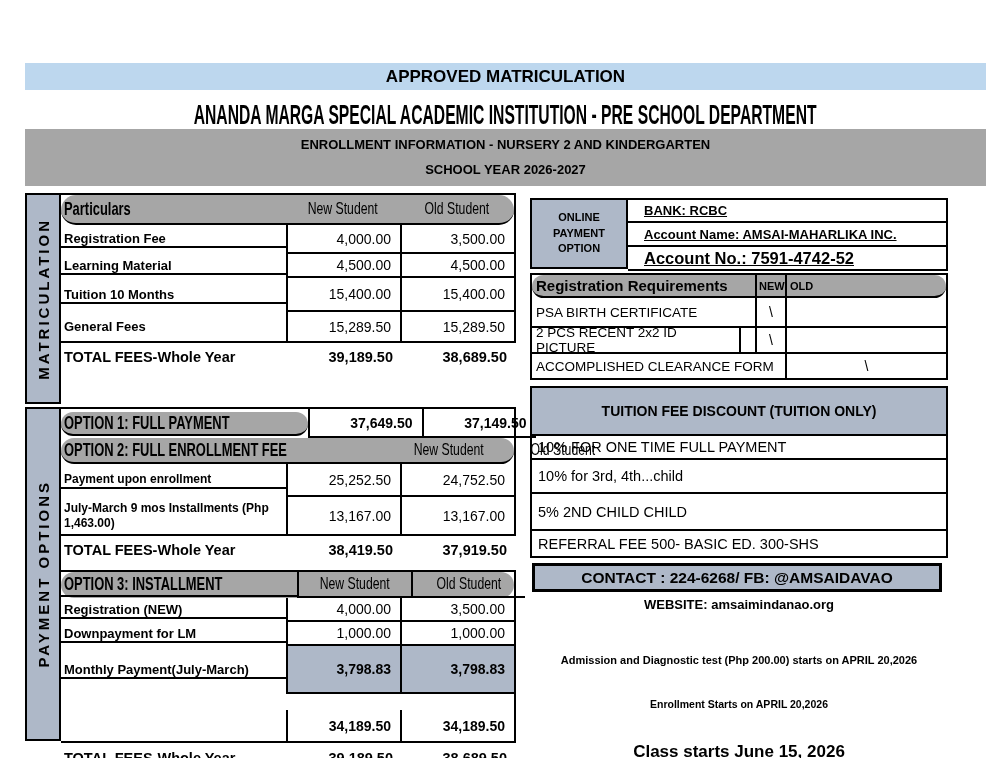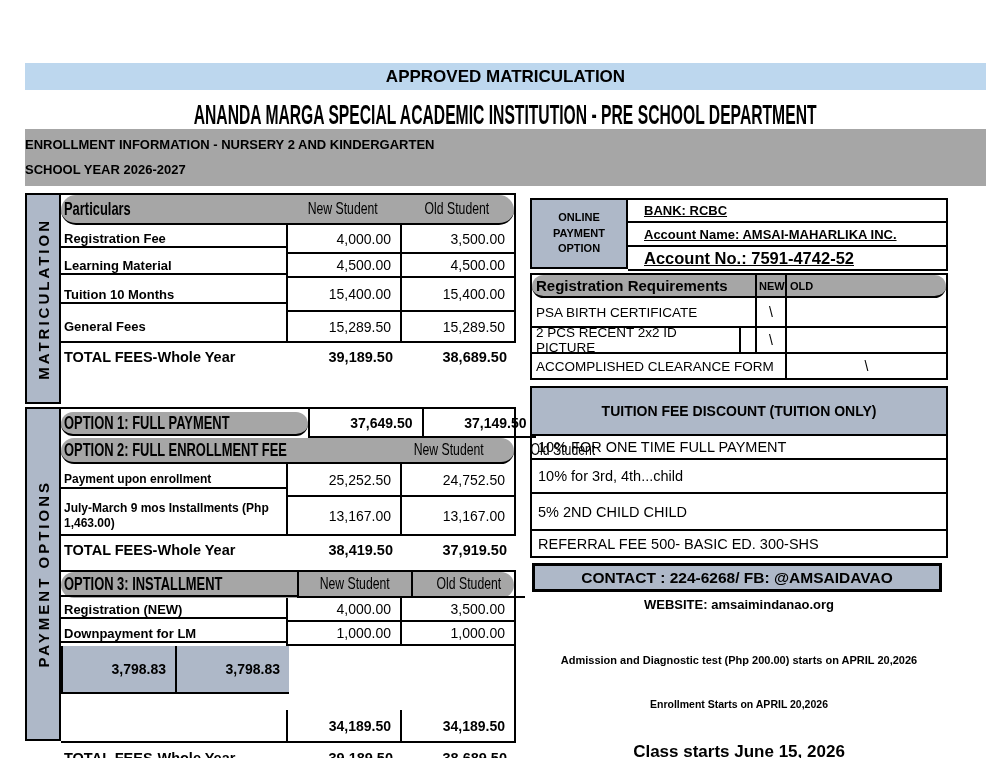--- a/index.html
+++ b/index.html
@@ -7,21 +7,21 @@
   body { font-family:"Liberation Sans", sans-serif; color:#000; }
   .page { position:relative; width:1008px; height:758px; background:#fff; overflow:hidden; }
 
   
   .bar1 { position:absolute; left:25px; top:63px; width:961px; height:27px;
           background:#BDD7EE; display:flex; align-items:center; justify-content:center;
           font-size:17px; font-weight:bold; }
   .bar2 { position:absolute; left:25px; top:100px; width:961px; height:29px;
           display:flex; align-items:center; justify-content:center; }
   .bar3 { position:absolute; left:25px; top:129px; width:961px; height:57px;
-          background:#A6A6A6; }
+          background:#A6A6A6; text-align:center; }
   .bar3 .l1 { padding-top:8px; font-size:13px; font-weight:bold; }
   .bar3 .l2 { padding-top:10px; font-size:13px; font-weight:bold; }
 
   
   .cnd  { display:inline-block; white-space:nowrap; }
   .cb   { font-weight:700; font-size:19px; transform:scaleX(.68); transform-origin:0 50%; }
   .cl   { font-weight:400; font-size:17px; transform:scaleX(.72); transform-origin:50% 50%; }
   .ttl  { font-weight:700; font-size:28px; transform:scale(.56,1); transform-origin:50% 50%; }
 
   
@@ -218,20 +218,21 @@
             <div class="lab blab bb">Registration (NEW)</div>
             <div class="num vl bb">4,000.00</div>
             <div class="num vl bb">3,500.00</div>
           </div>
           <div class="row h24">
             <div class="lab blab bb">Downpayment for LM</div>
             <div class="num vl bb">1,000.00</div>
             <div class="num vl bb">1,000.00</div>
           </div>
           <div class="row h48">
+            <div class="lab blab bb">Monthly Payment(July-March)</div>
             <div class="num vl bb blgr bold">3,798.83</div>
             <div class="num vl bb blgr bold">3,798.83</div>
           </div>
           <div class="row h31">
             <div class="lab blab"></div>
             <div class="num vl bold">34,189.50</div>
             <div class="num vl bold">34,189.50</div>
           </div>
         </div>
         <div class="row h29 totrow">

